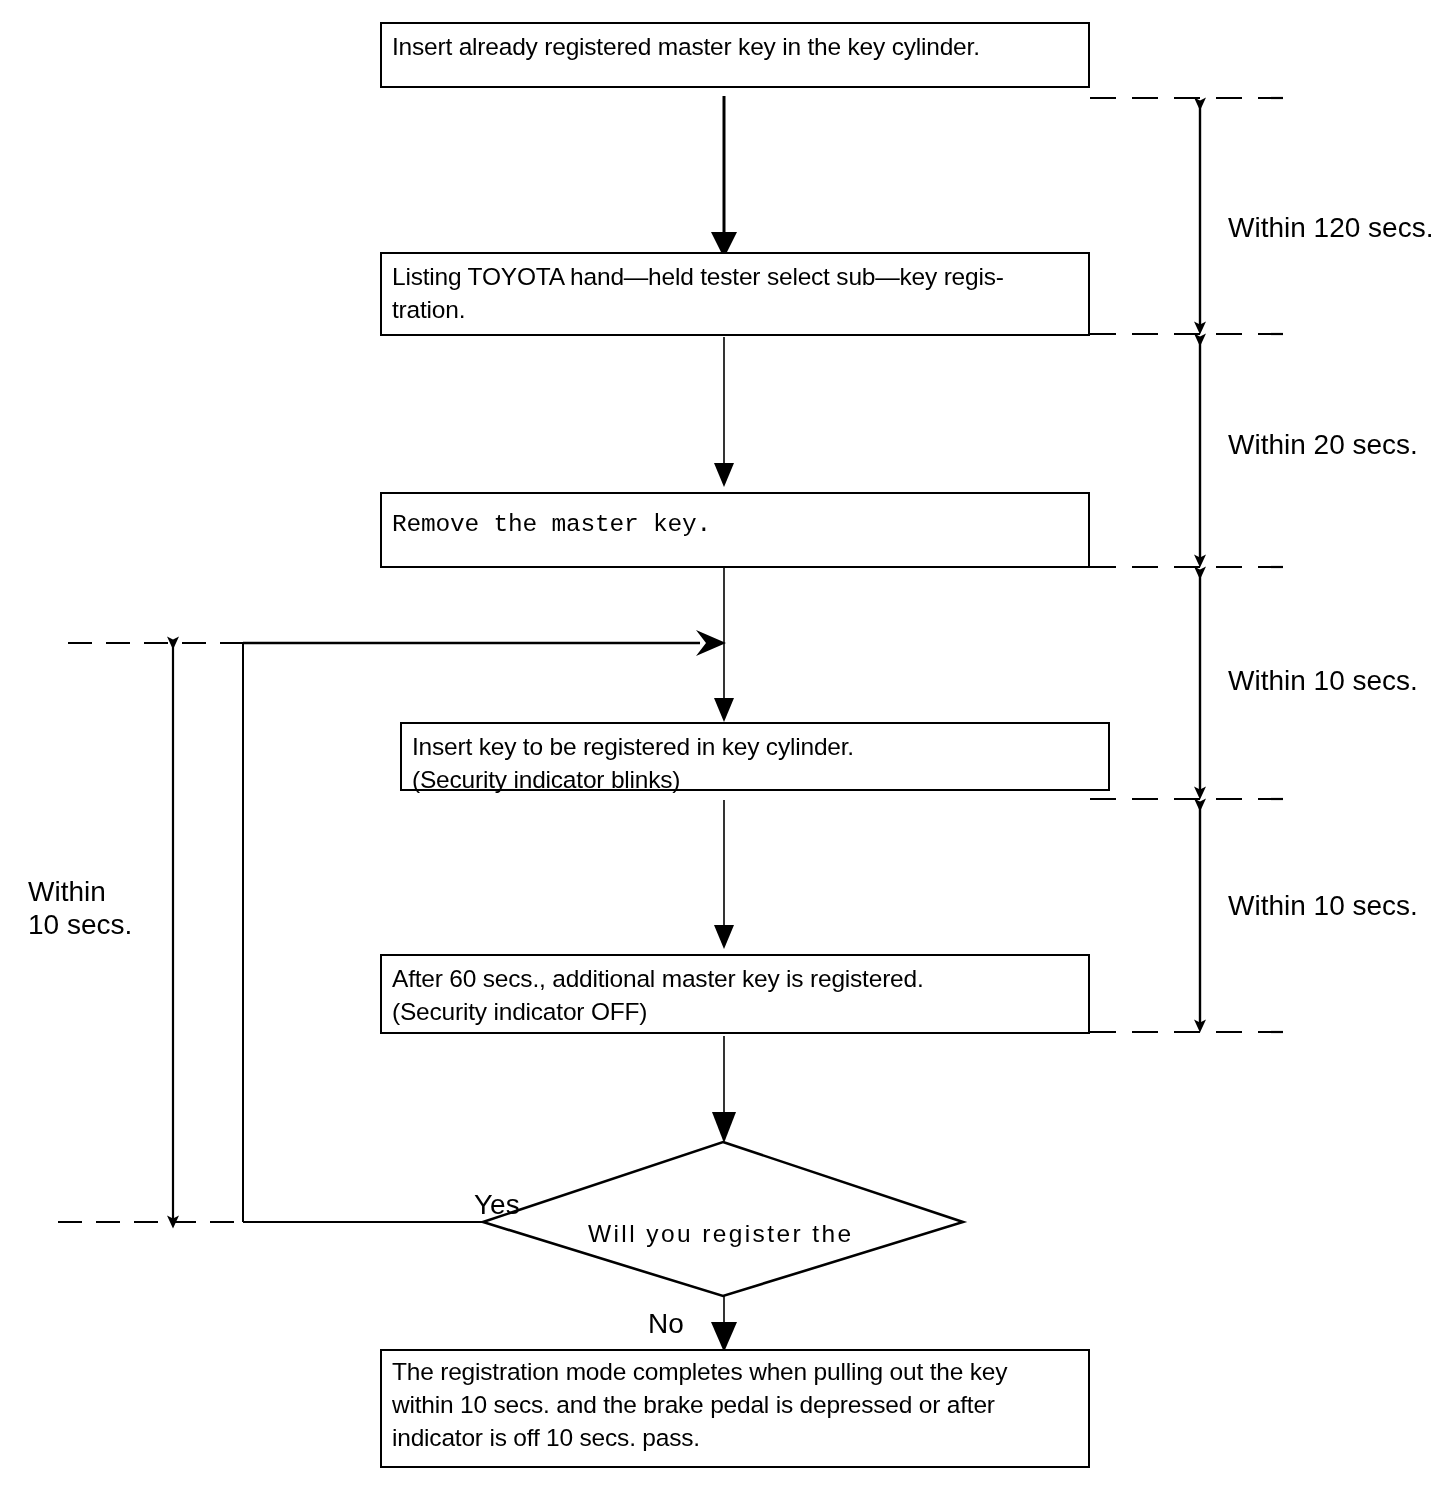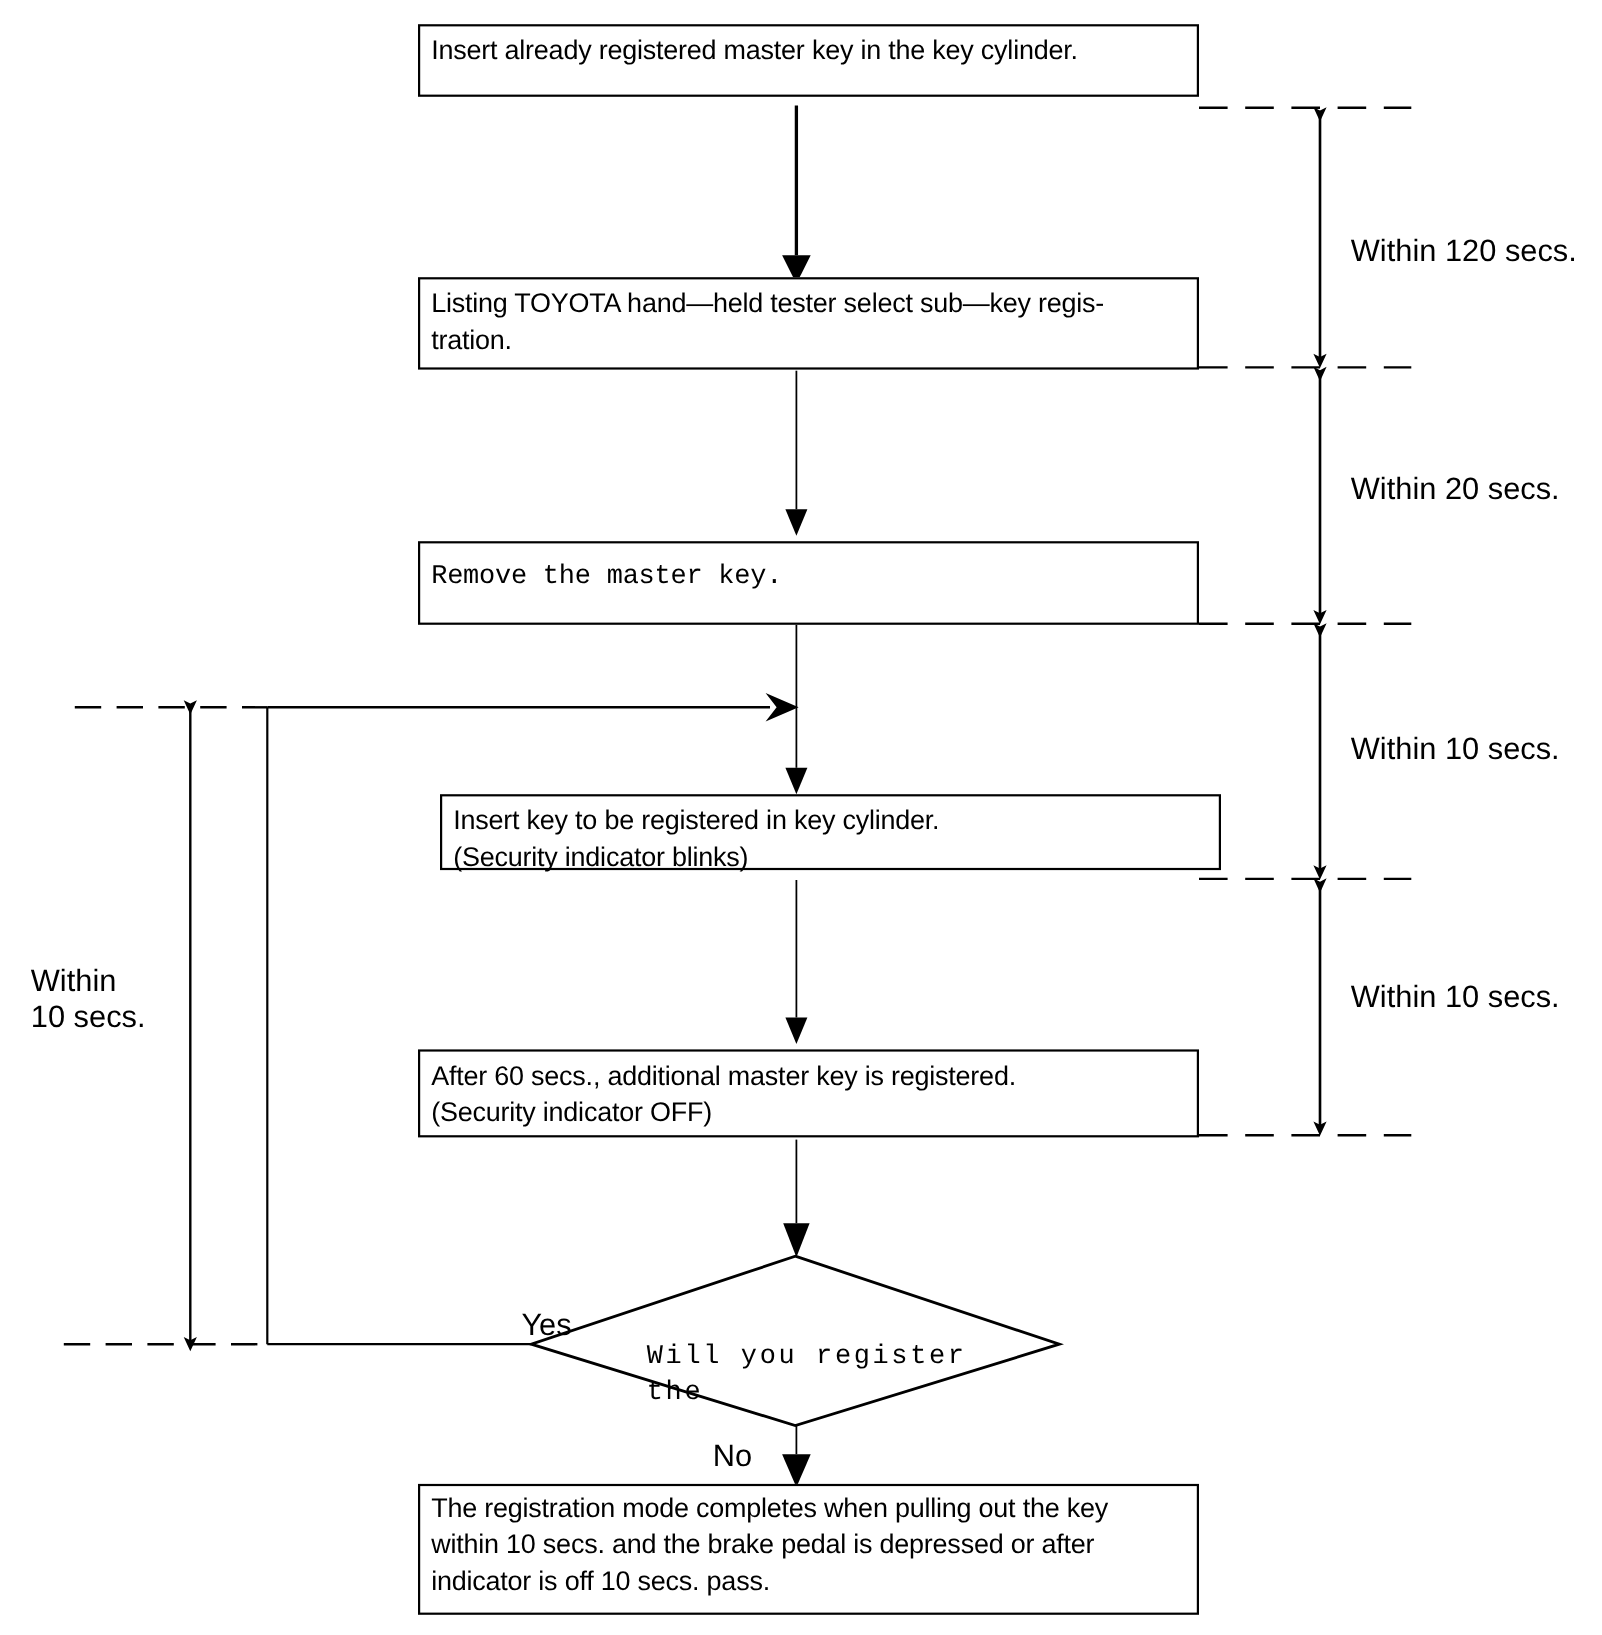--- a/index.html
+++ b/index.html
@@ -7,21 +7,21 @@
        font-family:"Liberation Sans","DejaVu Sans",sans-serif;color:#000;}
   #stage{position:absolute;left:0;top:0;width:1456px;height:1486px;overflow:hidden;}
   svg.layer{position:absolute;left:0;top:0;width:1456px;height:1486px;}
 
   .node{position:absolute;box-sizing:border-box;border:2.5px solid #000;background:#fff;}
   .node .txt{position:absolute;left:10px;top:6px;right:6px;
              font-size:24.5px;line-height:33px;letter-spacing:-0.2px;white-space:pre-line;}
 
   .lbl{position:absolute;font-size:28px;line-height:33px;white-space:pre-line;}
 
-  .dia-text{position:absolute;font-size:24.5px;line-height:33px;white-space:pre-line;text-align:left;font-family:Liberation Mono, monospace;}
+  .dia-text{position:absolute;font-size:24.5px;line-height:33px;white-space:pre-line;text-align:left;}
   .dia-l1{letter-spacing:2.4px;}
 </style>
 </head>
 <body>
 
 <div id="stage">
 
   <svg class="layer" viewBox="0 0 1456 1486" xmlns="http://www.w3.org/2000/svg">
     <defs>
       <marker id="ahead" markerWidth="16" markerHeight="16" refX="7.5" refY="6" orient="auto" markerUnits="userSpaceOnUse">

